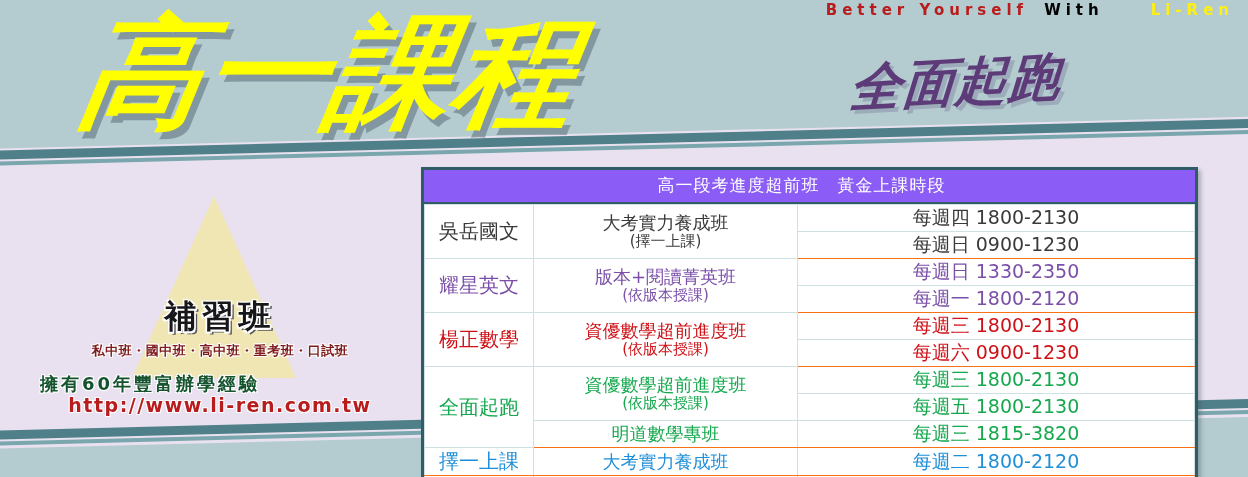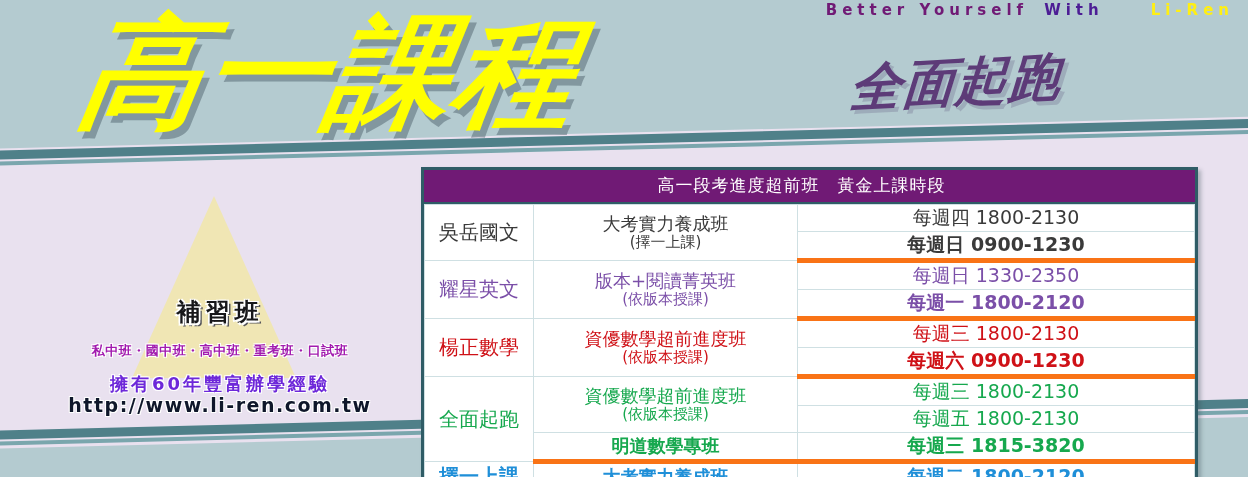--- a/index.html
+++ b/index.html
@@ -31,22 +31,22 @@
   }
   .stripe-thin.t1{top:163px;transform:rotate(-1.45deg);}
   .stripe-thin.b1{top:443px;transform:rotate(-1.45deg);}
 
   
   .tagline{
     position:absolute;top:1px;right:14px;
     font-size:15px;font-weight:bold;letter-spacing:5px;
     white-space:nowrap;font-family:"DejaVu Sans","Liberation Sans",sans-serif;
   }
-  .tg-red{color:#701a75;}
-  .tg-blk{color:#4c1d95;text-align:center;}
+  .tg-red{color:#b91c1c;}
+  .tg-blk{color:#000000;text-align:center;}
   .tg-yel{color:#ffef12;margin-left:31px;}
   .tg-sp{display:inline-block;width:16px;}
 
   
   .title-main{
     position:absolute;left:72px;top:12px;
     font-size:122px;line-height:1;font-weight:bold;font-style:italic;
     color:#ffff00;
     letter-spacing:2px;
     text-shadow:6px 7px 0 rgba(90,110,118,0.55);
@@ -80,77 +80,77 @@
     font-size:64px;font-weight:bold;font-style:italic;line-height:1;
     color:#e01f21;
     letter-spacing:4px;white-space:nowrap;
     text-shadow:
       -2px -2px 0 #fff, 2px -2px 0 #fff, -2px 2px 0 #fff, 2px 2px 0 #fff,
       4px 5px 0 #1a1a1a;
     font-family:"DejaVu Sans","Liberation Sans",sans-serif;
   }
   .logo-cn2{
     position:absolute;left:0px;top:104px;width:360px;text-align:center;
-    font-size:24px;font-weight:bold;line-height:1;color:#17171a;
+    font-size:32px;font-weight:bold;line-height:1;color:#17171a;
     letter-spacing:5px;white-space:nowrap;
     text-shadow:-1.5px -1.5px 0 #fff,1.5px -1.5px 0 #fff,-1.5px 1.5px 0 #fff,1.5px 1.5px 0 #fff,3px 3px 0 #55555a;
     font-family:"DejaVu Sans","Liberation Sans",sans-serif;
   }
   .logo-classes{
     position:absolute;left:0px;top:146px;width:360px;text-align:center;
-    font-size:13px;font-weight:bold;color:#a21caf;letter-spacing:0.5px;
+    font-size:13px;font-weight:bold;color:#7f1d1d;letter-spacing:0.5px;
     white-space:nowrap;
     text-shadow:-1px -1px 0 #fff,1px -1px 0 #fff,-1px 1px 0 #fff,1px 1px 0 #fff;
     font-family:"DejaVu Sans","Liberation Sans",sans-serif;
   }
   .logo-exp{
-    position:absolute;left:0px;top:176px;width:360px;text-align:center;
-    font-size:18px;font-weight:bold;color:#6d28d9;letter-spacing:3px;
+    position:absolute;left:0px;top:176px;width:360px;text-align:left;
+    font-size:18px;font-weight:bold;color:#14532d;letter-spacing:3px;
     white-space:nowrap;
     text-shadow:-1px -1px 0 #fff,1px -1px 0 #fff,-1px 1px 0 #fff,1px 1px 0 #fff;
     font-family:"DejaVu Sans","Liberation Sans",sans-serif;
   }
   .logo-url{
     position:absolute;left:0px;top:198px;width:360px;text-align:center;
-    font-size:19px;font-weight:bold;color:#0f172a;letter-spacing:1.5px;
+    font-size:19px;font-weight:bold;color:#b91c1c;letter-spacing:1.5px;
     white-space:nowrap;
     text-shadow:-1px -1px 0 #fff,1px -1px 0 #fff,-1px 1px 0 #fff,1px 1px 0 #fff;
     font-family:"DejaVu Sans","Liberation Sans",sans-serif;
   }
 
   
   .sched{
     position:absolute;left:421px;top:167px;width:777px;
     border:3px solid #2f5c66;
     background:#ffffff;
     box-shadow:3px 3px 4px rgba(60,80,90,0.35);
     box-sizing:border-box;
   }
   .sched-head{
-    background:#701a75;color:#ffffff;
+    background:#8b5cf6;color:#ffffff;
     text-align:center;font-size:17px;font-weight:normal;
     padding:4px 16px 5px 0;letter-spacing:1px;
     border-bottom:2px solid #2f5c66;
     font-family:"DejaVu Sans","Liberation Sans",sans-serif;
   }
   table.sched-tbl{border-collapse:collapse;width:100%;table-layout:fixed;background:#fff;}
   table.sched-tbl td{
     border:1px solid #cfe0e3;
     padding:0;
     text-align:center;
     vertical-align:middle;
     font-family:"DejaVu Sans","Liberation Sans",sans-serif;
   }
   td.c-teacher{width:108px;font-size:20px;border-right:1px solid #b9d2d6;}
   td.c-course{width:263px;font-size:18px;line-height:1.18;border-right:2px solid #b9d2d6;padding:3px 0;}
   td.c-time{font-size:19px;height:26px;}
   .sub{font-size:15px;display:block;}
 
   
-  tr.grp-end > td{border-bottom:5px solid #f97316;font-weight:bold;}
+  tr.grp-end > td{border-bottom:1px solid #f97316;}
 
   
   .k-black{color:#3a3a3a;}
   .k-purple{color:#7b4fa8;}
   .k-red{color:#cf1117;}
   .k-green{color:#16a84e;}
   .k-blue{color:#1f8fd8;}
   .k-orange{color:#f5822f;}
 </style>
 </head>

